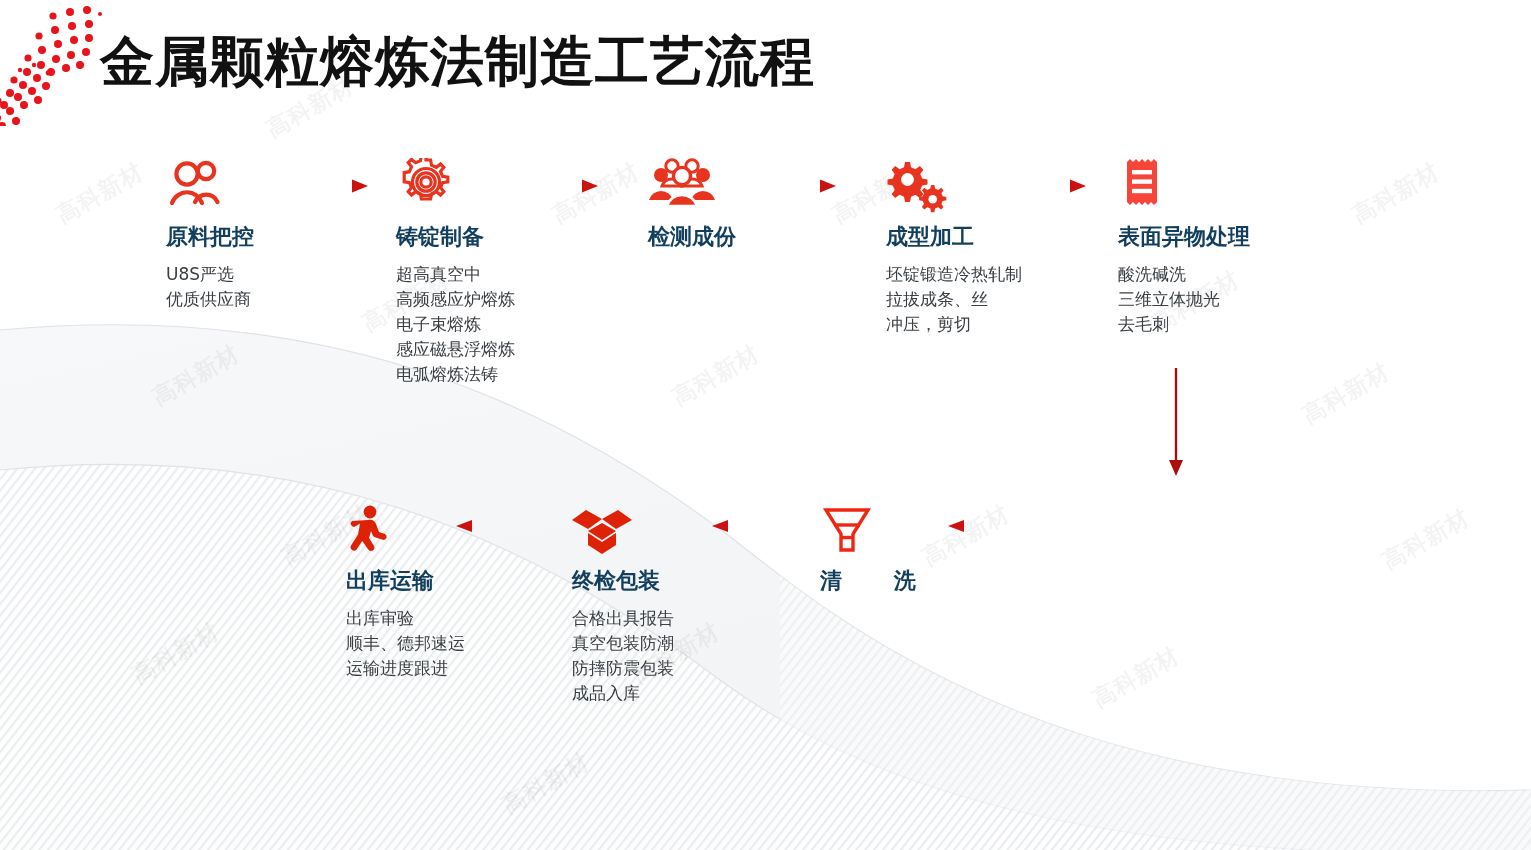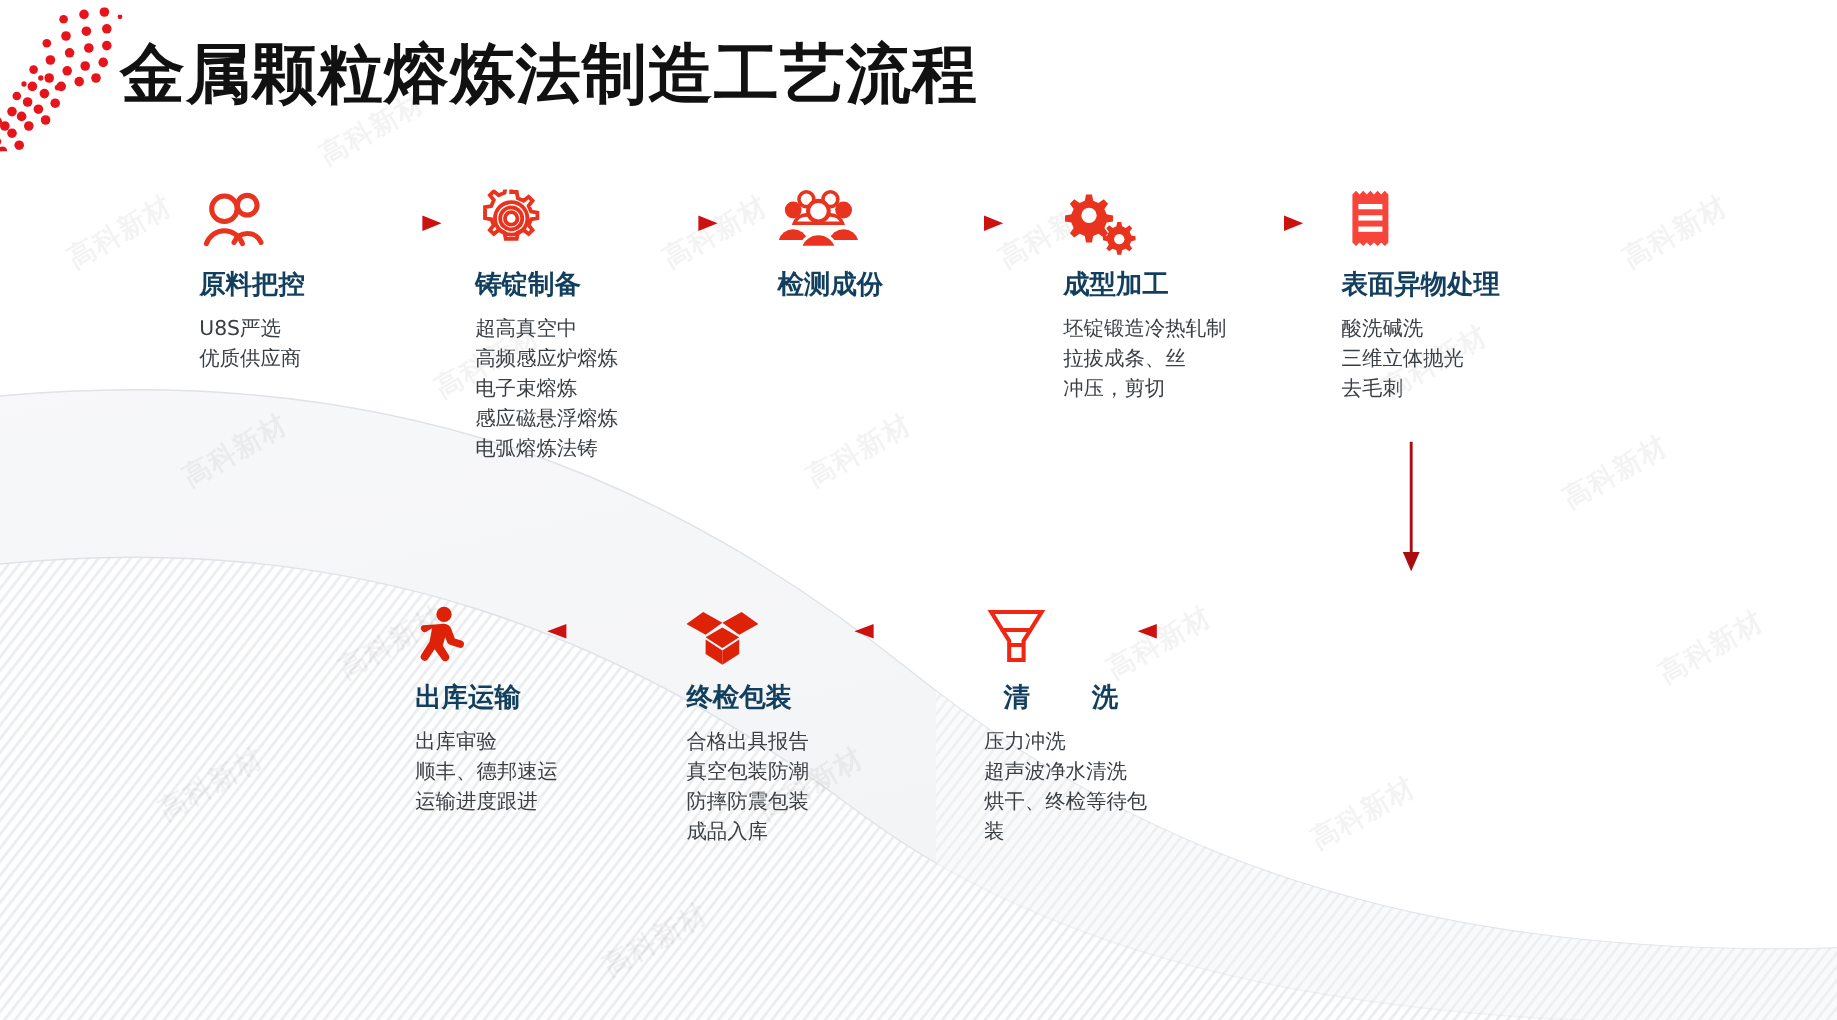--- a/index.html
+++ b/index.html
@@ -307,25 +307,20 @@
 
   <div class="step" style="left:820px; top:502px;">
     <svg class="step-icon" width="54" height="52" viewBox="0 0 54 52">
       <g fill="none" stroke="#f02613" stroke-width="3.4" stroke-linejoin="miter">
         <path d="M6 6 L48 6 L33 30 L33 46 L21 46 L21 30 Z"></path>
         <line x1="14" y1="21" x2="40" y2="21"></line>
         <line x1="21" y1="33.5" x2="33" y2="33.5"></line>
       </g>
     </svg>
     <div class="step-title spaced">清  洗</div>
-    <div class="step-lines">
-      <div>压力冲洗</div>
-      <div>超声波净水清洗</div>
-      <div class="wrapline">烘干、终检等待包装</div>
-    </div>
   </div>
 
   <svg class="arrow" style="left:708px; top:518px; width:82px;" viewBox="0 0 82 16">
     <defs>
         <linearGradient id="ag7" x1="1" x2="0">
           <stop offset="0%" stop-color="#e8747a"></stop>
           <stop offset="100%" stop-color="#cc1111"></stop>
         </linearGradient>
       </defs>
     <line x1="82" y1="8" x2="18" y2="8" stroke="url(#ag7)" stroke-width="2.6"></line>

